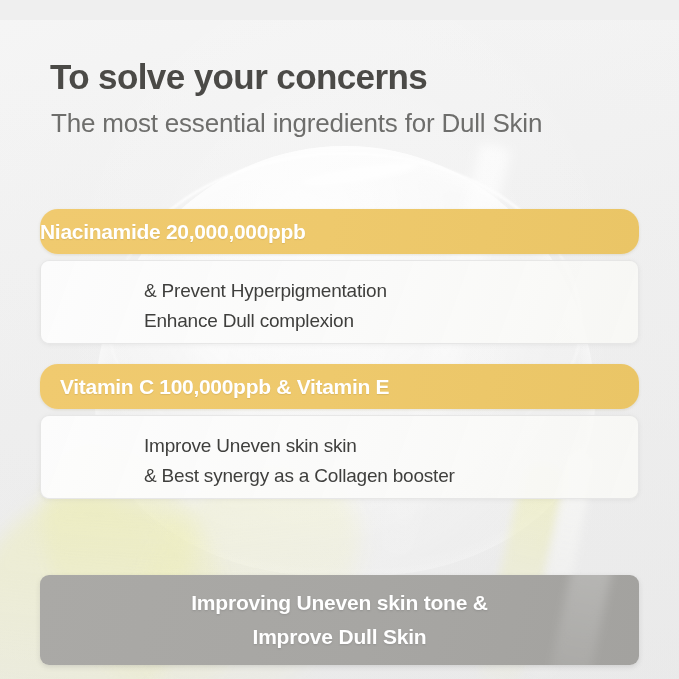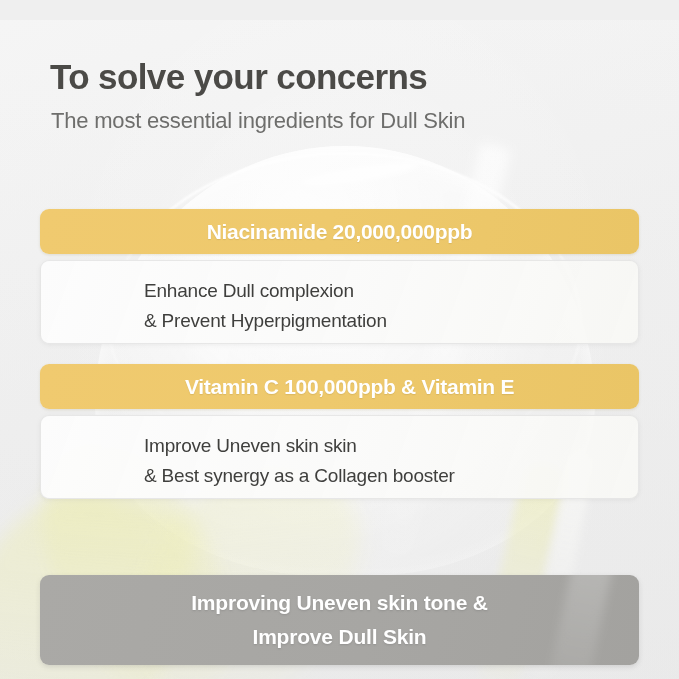--- a/index.html
+++ b/index.html
@@ -171,46 +171,45 @@
     letter-spacing: -0.6px;
     color: #4b4a47;
     line-height: 1.1;
     white-space: nowrap;
   }
 
   .subhead {
     position: absolute;
     left: 51px;
     top: 88px;
-    font-size: 22px;
+    font-size: 26px;
     font-weight: normal;
     letter-spacing: -0.2px;
     color: #6e6e6c;
     line-height: 1.2;
     white-space: nowrap;
   }
 
   .blocks {
     position: absolute;
     left: 40px;
     top: 0;
     width: 599px;
   }
 
   .ing-bar {
     position: absolute;
     left: 0;
     width: 599px;
     height: 45px;
-    border-radius: 9px;
+    border-radius: 18px;
     background: linear-gradient(100deg, #f0ca6f 0%, #eec96c 48%, #eac566 100%);
     box-shadow: 0 1px 3px rgba(140,120,60,0.18);
     display: flex;
     align-items: center;
-    justify-content: center;
   }
   .ing-bar span {
     color: #ffffff;
     font-size: 21px;
     font-weight: bold;
     letter-spacing: -0.3px;
     text-shadow: 0 1px 1px rgba(170,140,70,0.28);
     white-space: nowrap;
   }
 
@@ -302,22 +301,22 @@
     <div class="headline">To solve your concerns</div>
 
     <div class="subhead">The most essential ingredients for Dull Skin</div>
 
     <div class="blocks">
 
       <div class="ing-bar bar-1">
         <span>Niacinamide 20,000,000ppb</span>
       </div>
       <div class="ing-card card-1">
+        <div class="line">&amp; Prevent Hyperpigmentation</div>
         <div class="line">Enhance Dull complexion</div>
-        <div class="line">&amp; Prevent Hyperpigmentation</div>
       </div>
 
       <div class="ing-bar bar-2">
         <span>Vitamin C 100,000ppb &amp; Vitamin E</span>
       </div>
       <div class="ing-card card-2">
         <div class="line">Improve Uneven skin skin</div>
         <div class="line">&amp; Best synergy as a Collagen booster</div>
       </div>
 

